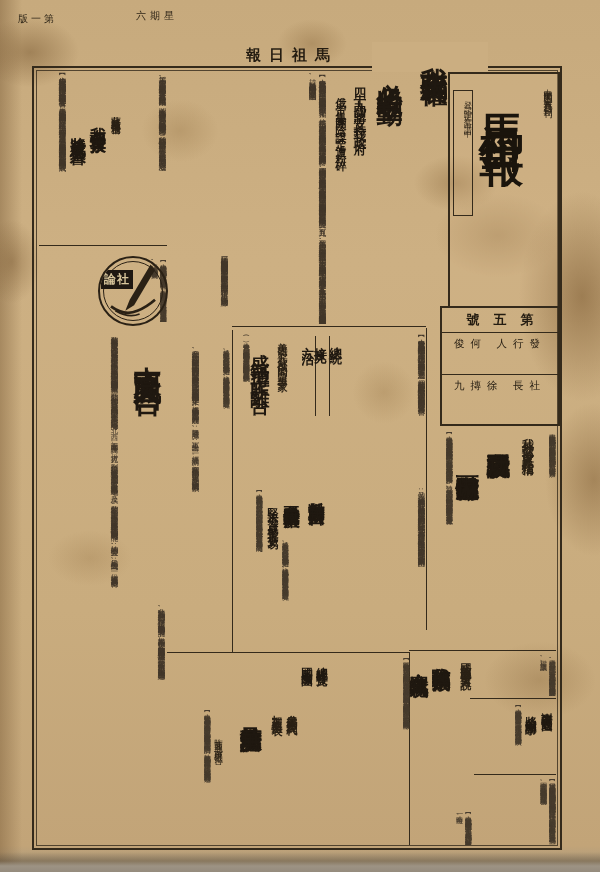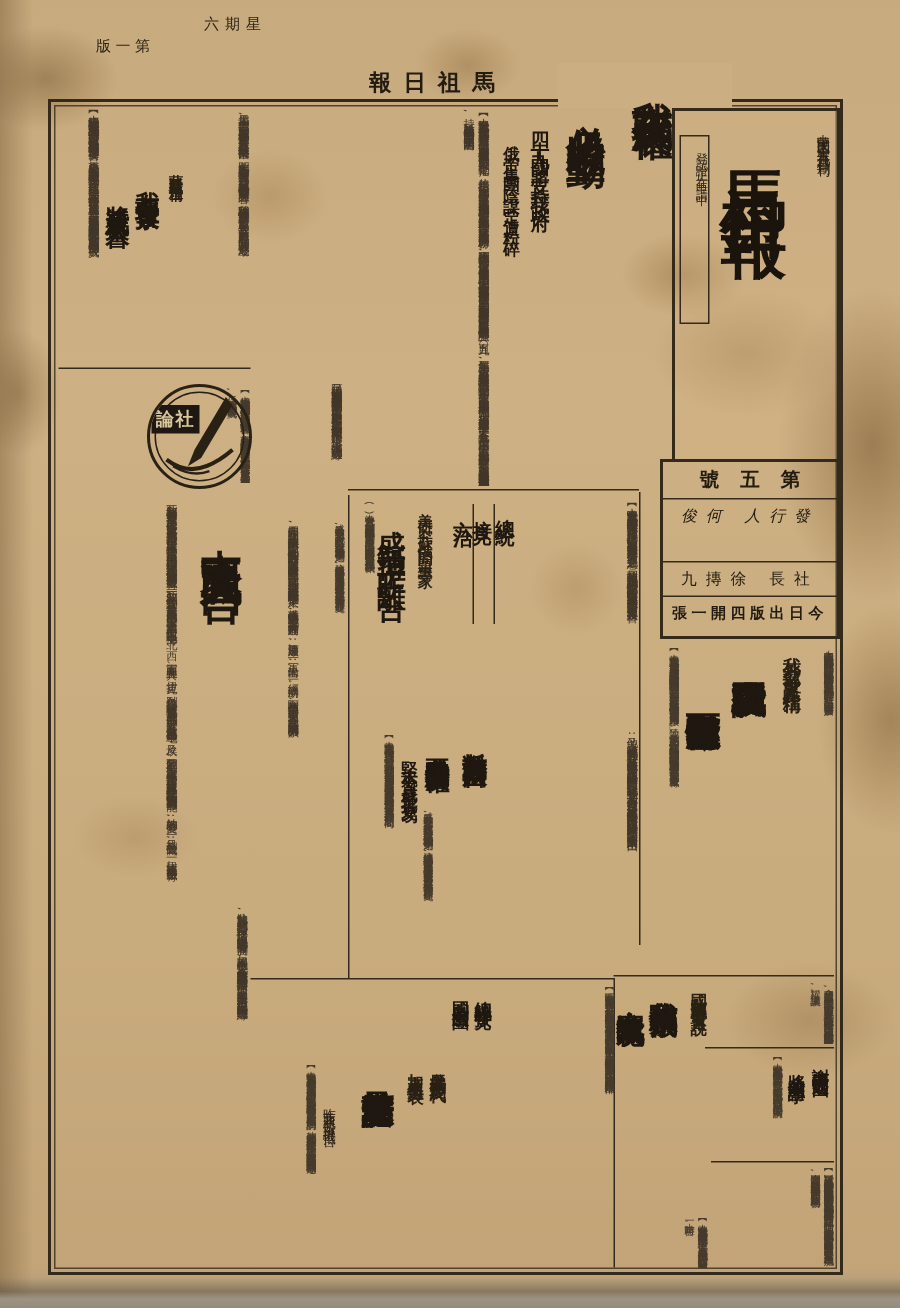--- a/index.html
+++ b/index.html
@@ -30,21 +30,21 @@
   #paperbox::before{content:"";position:absolute;inset:2px;border:1px solid rgba(52,42,27,.8);pointer-events:none;}
   .rule{position:absolute;background:#342a1b;}
   .inforow{border-top:1px solid #342a1b;display:flex;align-items:center;justify-content:center;color:#241c11;}
   .mast-serif{font-family:"DejaVu Serif",serif;}
 </style>
 </head>
 <body>
 
 <div id="page">
 
-  <div class="blk rtlrev" style="left:18px;top:24px;width:60px;height:14px;font-size:10px;color:#2e2517;letter-spacing:3px;margin-left:46px;">版一第</div>
+  <div class="blk rtlrev" style="left:18px;top:12px;width:60px;height:14px;font-size:10px;color:#2e2517;letter-spacing:3px;">版一第</div>
   <div class="blk rtlrev" style="left:136px;top:9px;width:60px;height:14px;font-size:10px;color:#2e2517;letter-spacing:4px;">六期星</div>
   <div class="blk rtlrev mast-serif" style="left:246px;top:2px;width:110px;height:20px;font-size:15px;font-weight:700;color:#241c11;letter-spacing:8px;margin-top:44px;">報日祖馬</div>
 
   <div id="paperbox">
 
     <div class="blk" style="left:338px;top:-26px;width:116px;height:30px;background:#cbae81;z-index:3;"></div>
 
     <div class="blk v hl" style="left:372px;top:-22px;width:46px;height:212px;font-size:27px;letter-spacing:2px;z-index:4;">我在聯大代表權</div>
     <div class="blk v hl" style="left:336px;top:-6px;width:38px;height:218px;font-size:26px;letter-spacing:3px;z-index:4;">必仍將屹立不動</div>
     <div class="blk v hl" style="left:314px;top:10px;width:20px;height:222px;font-size:12.5px;letter-spacing:6px;">四十九國將支持我政府</div>
@@ -102,23 +102,22 @@
     <div class="blk" style="left:414px;top:4px;width:108px;height:232px;border:2px solid #342a1b;background:rgba(210,180,135,.25);">
       <div class="v mast-serif" style="position:absolute;right:4px;top:8px;width:18px;height:218px;font-size:9px;color:#2a2115;letter-spacing:1.5px;">中華民國四十六年九月三日創刊</div>
       <div class="v mast-serif" style="position:absolute;left:26px;top:4px;width:56px;height:226px;font-size:44px;font-weight:700;color:#1a140c;letter-spacing:10px;">馬祖日報</div>
       <div style="position:absolute;left:3px;top:16px;width:18px;height:124px;border:1px solid #342a1b;">
         <div class="v" style="width:100%;height:100%;font-size:8px;color:#2a2115;letter-spacing:4px;padding-top:4px;box-sizing:border-box;">登記證正在申請中</div>
       </div>
     </div>
 
     <div class="blk" style="left:406px;top:238px;width:116px;height:116px;border:2px solid #342a1b;">
       <div class="inforow rtlrev" style="height:24px;border-top:none;font-size:13px;font-weight:700;letter-spacing:14px;padding-left:14px;">號五第</div>
-      <div class="inforow rtlrev" style="height:22px;font-size:10.5px;letter-spacing:6px;font-style:italic;">俊何 人行發</div>
+      <div class="inforow rtlrev" style="height:22px;font-size:10.5px;letter-spacing:6px;">俊何 人行發</div>
       <div class="inforow rtlrev" style="height:22px;font-size:10.5px;letter-spacing:6px;margin-top:19px;">九摶徐 長社</div>
-      <div class="inforow rtlrev" style="height:22px;font-size:10px;font-weight:700;letter-spacing:3px;">張一開四版出日今</div>
     </div>
 
     <div class="blk v bts" style="left:505px;top:360px;width:17px;height:202px;">上午在陽明山莊接見我國出席聯合國代表團顧問五人,聽取他們報告即將赴美參加聯合國大會的準備,總統對他們此行垂詢甚詳,並有所指示,聯合國大會要去參加。</div>
     <div class="blk v kick" style="left:482px;top:360px;width:20px;height:152px;font-size:12px;letter-spacing:3px;">我外交部發言人昨指稱</div>
     <div class="blk v hl" style="left:451px;top:368px;width:30px;height:200px;font-size:23px;letter-spacing:0px;">俄自稱飛彈試驗成功</div>
     <div class="blk v hl" style="left:420px;top:390px;width:30px;height:192px;font-size:23px;letter-spacing:0px;">顯有可能係虛聲恫嚇</div>
     <div class="blk v bts" style="left:394px;top:362px;width:25px;height:218px;">【中央社台北六日電】外交部代理發言人賴培基今日上午在記者招待會上評論蘇俄最近宣佈洲際飛彈試驗成功一事時說:「我們對此應採保留態度,蘇俄此舉顯有可能係虛聲恫嚇,以圖迫使西方列國讓步。」他說:若無充足的憑證,不能證成此一可怕的武器確已試驗成功,倘此種毀滅性的新式利器一旦落入侵略者之手,則世界和平必受嚴重威脅。</div>
 
     <div class="rule" style="left:375px;top:582px;width:147px;height:1px;"></div>
 

